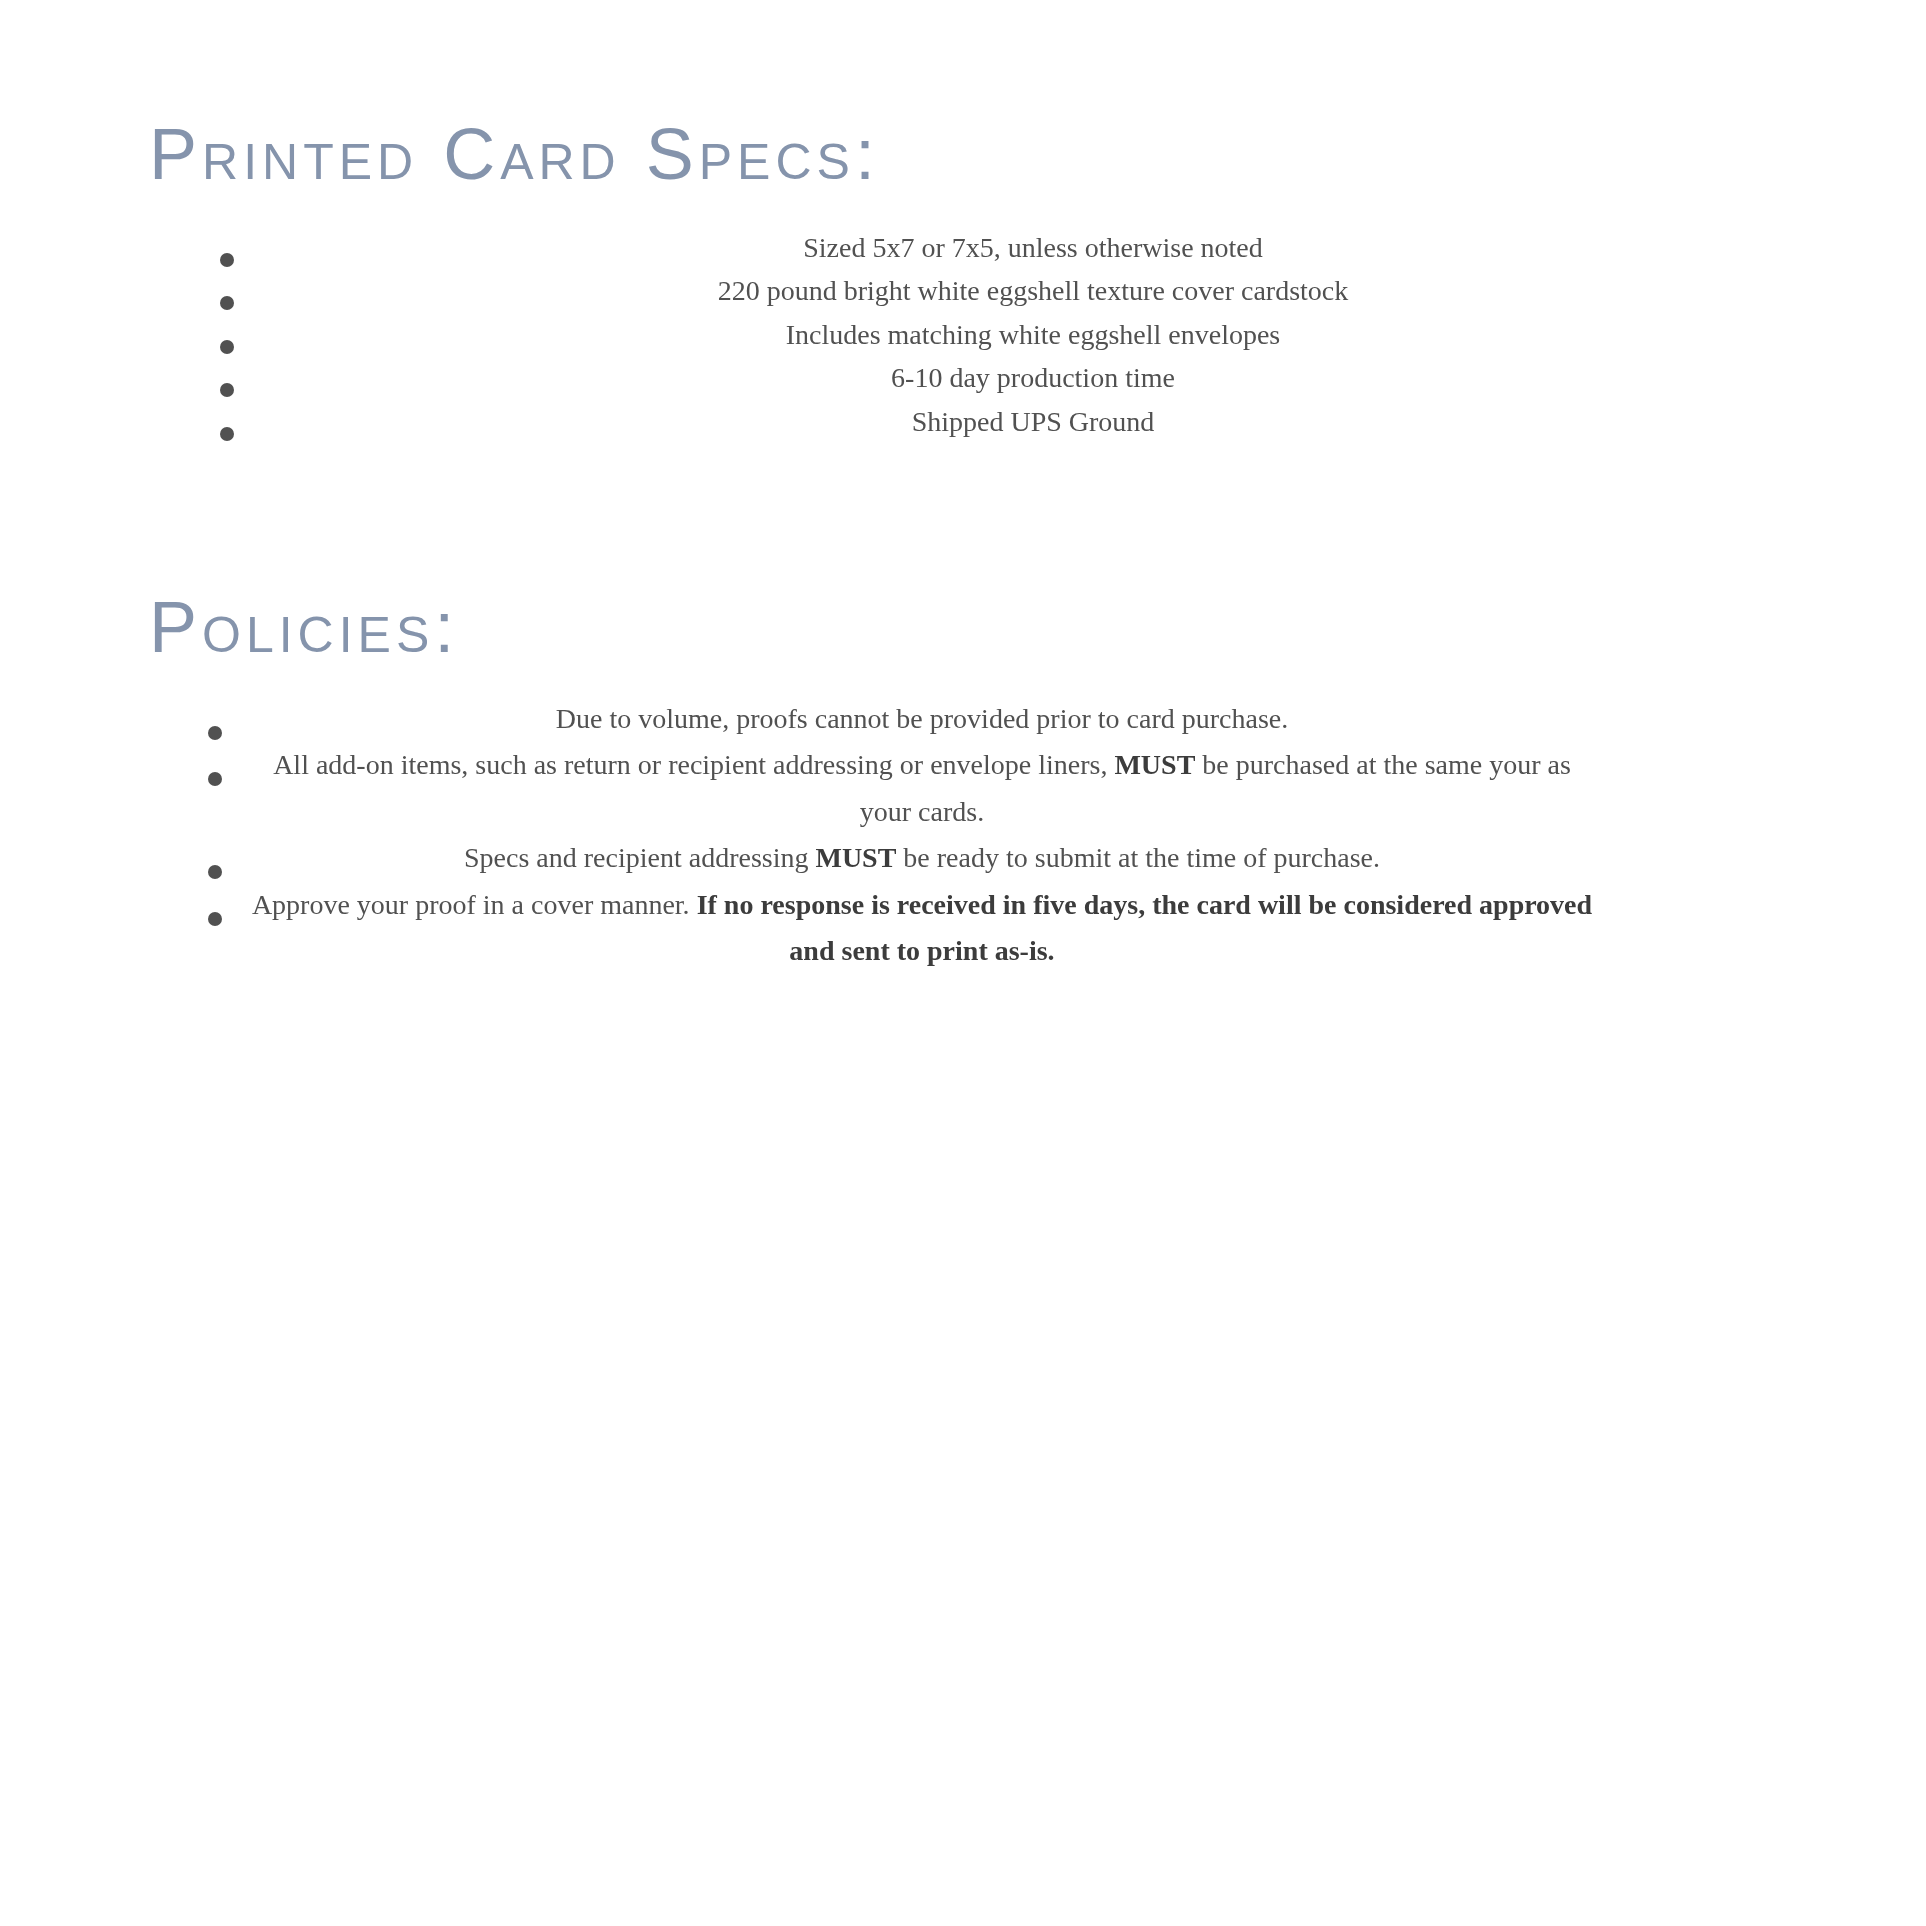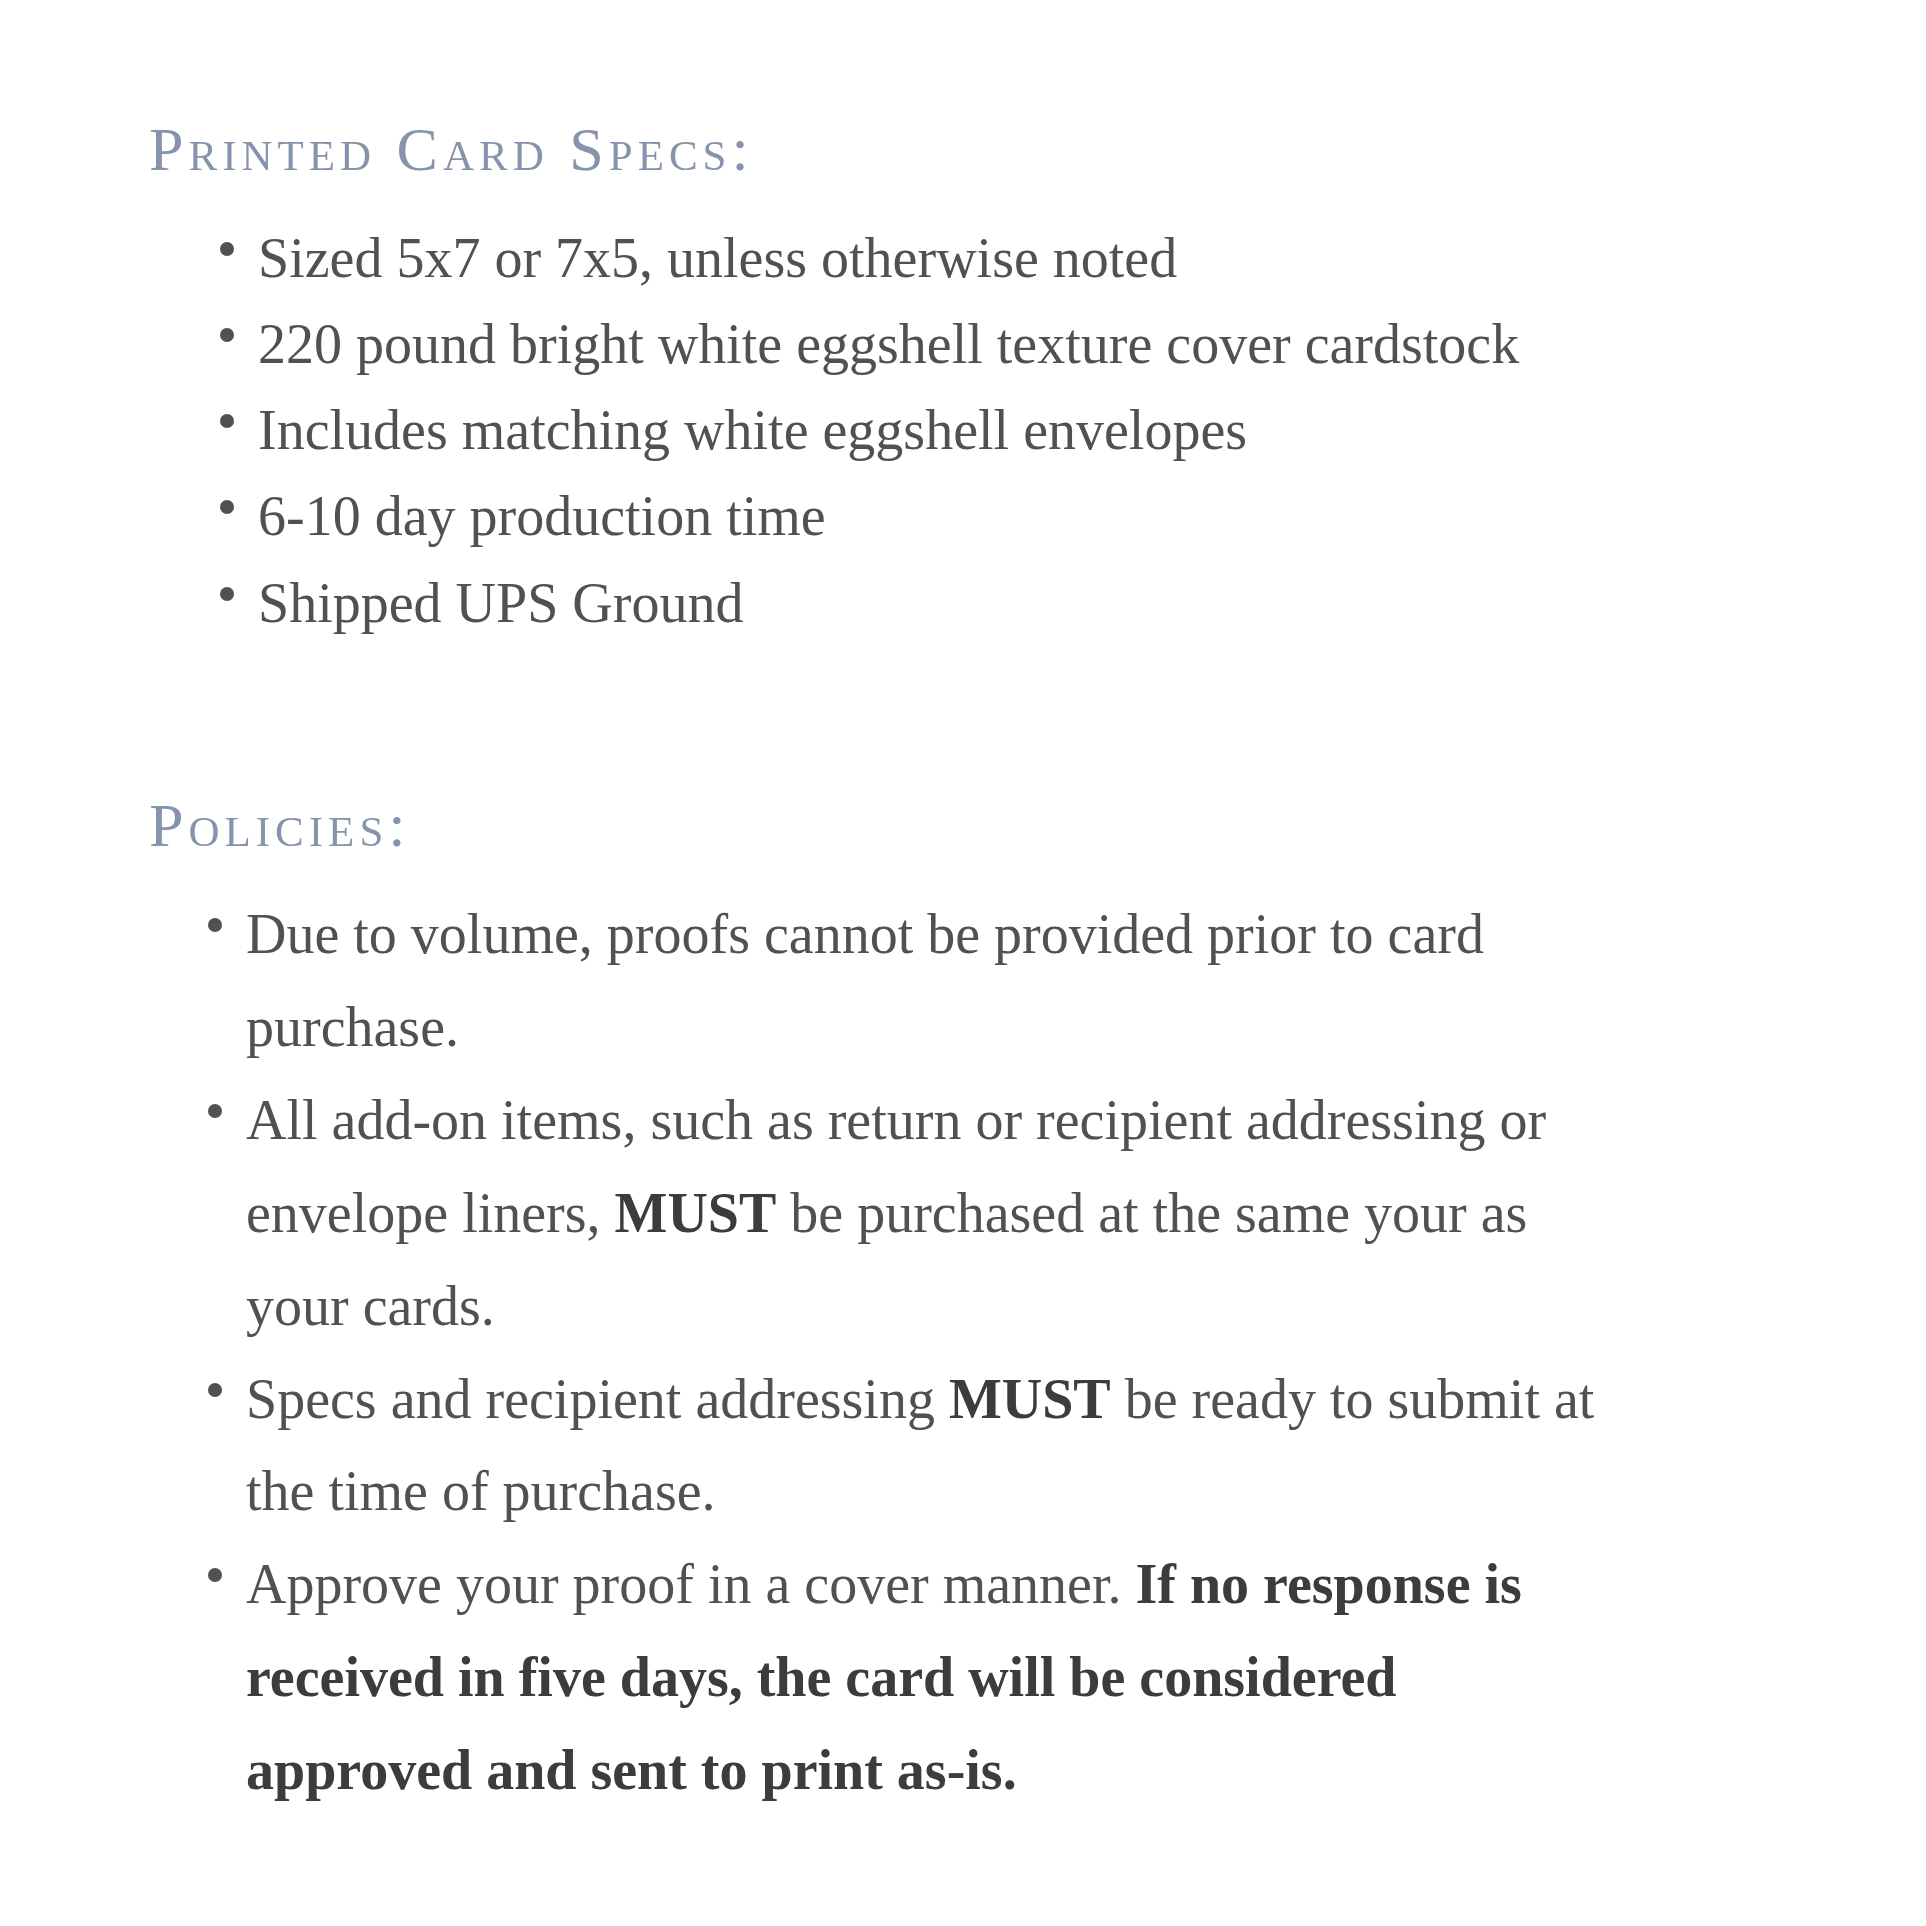--- a/index.html
+++ b/index.html
@@ -17,36 +17,37 @@
     height: 1927px;
     overflow: hidden;
   }
   .page {
     width: 1927px;
     height: 1927px;
     background: var(--page-bg);
     padding: 117px 119px 0 149px;
   }
   .heading {
-    font-family: Liberation Serif, serif;
+    font-family: Liberation Sans, sans-serif;
     font-variant: small-caps;
     font-weight: 400;
-    font-size: 62px;
+    font-size: 72px;
     line-height: 1.05;
     letter-spacing: 5px;
     color: var(--heading-color);
   }
   .heading.second {
     margin-top: 147px;
   }
   ul.list {
     list-style: none;
     font-family: "Liberation Serif", serif;
-    font-size: 56px;
+    font-size: 28px;
     color: var(--body-color);
+    text-align: center;
   }
   ul.list li {
     position: relative;
     padding-left: 38px;
   }
   ul.list li::before {
     content: "";
     position: absolute;
     left: 0;
     width: 14px;

